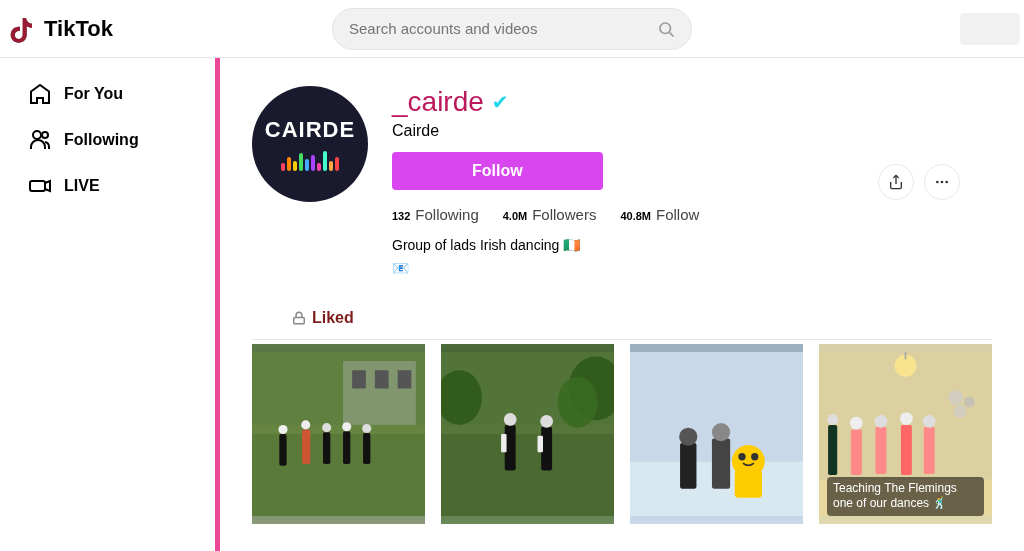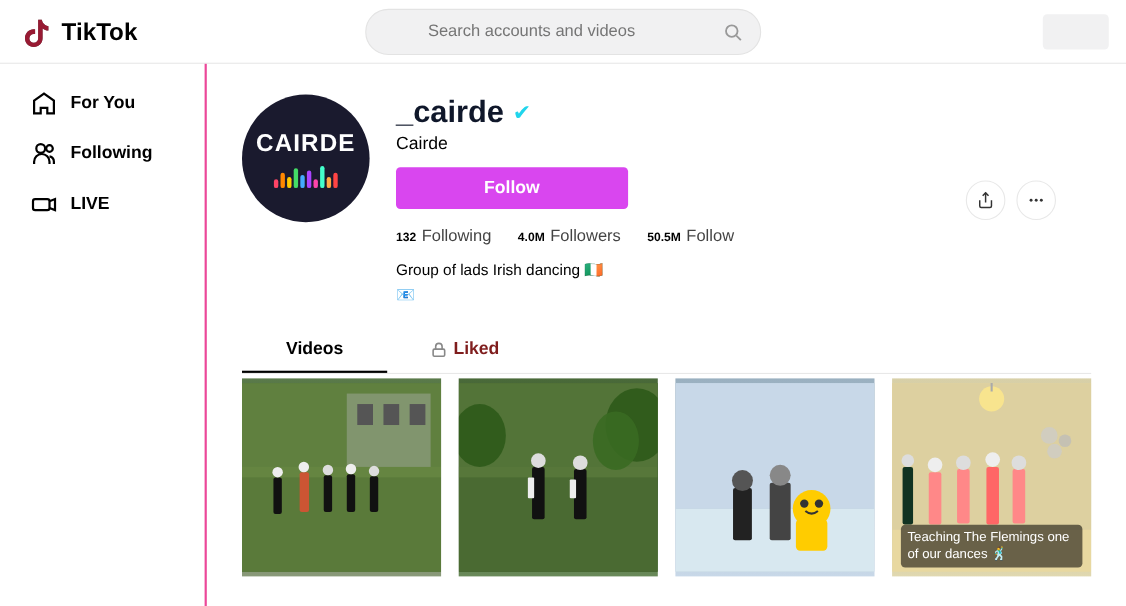--- a/index.html
+++ b/index.html
@@ -1,41 +1,41 @@
 <!DOCTYPE html>
 <html><head>
   <meta charset="utf-8">
   <style>
     * { margin: 0; padding: 0; box-sizing: border-box; }
     body { font-family: -apple-system, BlinkMacSystemFont, 'Segoe UI', sans-serif; background: #fff; width: 1024px; height: 551px; overflow: hidden; }
 
     
     .header {
-      display: flex; align-items: center; padding: 0 16px; height: 58px;
+      display: flex; align-items: center; padding: 0 4px; height: 58px;
       border-bottom: 1px solid #e8e8e8; background: #fff;
     }
     .logo-area { display: flex; align-items: center; gap: 6px; min-width: 140px; }
     .logo-icon { width: 34px; height: 34px; }
     .logo-text { font-size: 22px; font-weight: 700; color: #000; }
     .search-bar-wrap { flex: 1; display: flex; justify-content: center; }
     .search-bar {
       display: flex; align-items: center; background: #f1f1f2;
       border-radius: 92px; padding: 0 16px; width: 360px; height: 42px;
       border: 1px solid #e3e3e3;
     }
-    .search-input { border: none; background: transparent; outline: none; font-size: 15px; color: #888; flex: 1; margin-left: 40px; }
+    .search-input { border: none; background: transparent; outline: none; font-size: 15px; color: #888; flex: 1; }
     .search-icon-svg { color: #999; }
     .header-right { min-width: 140px; display: flex; justify-content: flex-end; }
 
     
     .main-layout { display: flex; height: calc(551px - 58px); }
 
     
     .sidebar {
-      width: 188px; padding: 12px 0; border-right: 2px solid #ec4899; flex-shrink: 0;
+      width: 220px; padding: 12px 0; border-right: 5px solid #ec4899; flex-shrink: 0;
     }
     .sidebar-item {
       display: flex; align-items: center; gap: 12px; padding: 10px 20px;
       cursor: pointer; font-size: 16px; font-weight: 600; color: #000;
       border-radius: 6px; margin: 2px 8px;
     }
     .sidebar-icon { width: 24px; height: 24px; display: flex; align-items: center; justify-content: center; }
 
     
     .content { flex: 1; overflow-y: auto; padding: 28px 32px 0 32px; }
@@ -44,21 +44,21 @@
     .profile-header { display: flex; align-items: flex-start; gap: 24px; margin-bottom: 20px; }
     .avatar-wrap {
       width: 116px; height: 116px; border-radius: 50%; background: #1a1a2e;
       display: flex; align-items: center; justify-content: center;
       flex-shrink: 0; overflow: hidden; position: relative;
     }
     .avatar-inner { text-align: center; }
     .avatar-text { color: #fff; font-size: 22px; font-weight: 700; letter-spacing: 1px; }
     .profile-info { flex: 1; }
     .username-row { display: flex; align-items: center; gap: 8px; margin-bottom: 4px; }
-    .username { font-size: 28px; font-weight: 700; color: #0f172a; }
+    .username { font-size: 28px; font-weight: 400; color: #be185d; }
     .verified-badge { color: #20d5ec; font-size: 20px; }
     .display-name { font-size: 16px; color: #000; margin-bottom: 12px; }
     .follow-btn {
       background: #d946ef; color: #fff; border: none; border-radius: 4px;
       padding: 10px 80px; font-size: 16px; font-weight: 600; cursor: pointer;
       margin-bottom: 16px;
     }
     .profile-actions { display: flex; gap: 10px; position: absolute; right: 32px; top: 78px; }
     .action-btn {
       width: 36px; height: 36px; border-radius: 50%; border: 1px solid #e8e8e8;
@@ -223,39 +223,36 @@
           <div class="stats-row">
             <div class="stat-item">
               <span class="stat-number">132</span>
               <span class="stat-label">Following</span>
             </div>
             <div class="stat-item">
               <span class="stat-number">4.0M</span>
               <span class="stat-label">Followers</span>
             </div>
             <div class="stat-item">
-              <span class="stat-number">50.5M</span>
+              <span class="stat-number">40.8M</span>
               <span class="stat-label">Follow</span>
             </div>
           </div>
 
           
           <div class="bio">
             <div>Group of lads Irish dancing 🇮🇪</div>
             <div class="bio-email">
               <span>📧</span>
             </div>
           </div>
         </div>
       </div>
 
       <div class="tabs-row">
-        <div class="tab active">
-          <span>Videos</span>
-        </div>
         <div class="tab locked">
           <svg width="14" height="14" viewBox="0 0 24 24" fill="none" stroke="#888" stroke-width="2.5">
             <rect x="3" y="11" width="18" height="11" rx="2"></rect>
               <path d="M7 11V7a5 5 0 0 1 10 0v4"></path>
           </svg>
           <span>Liked</span>
         </div>
       </div>
 
       <div class="videos-grid">

